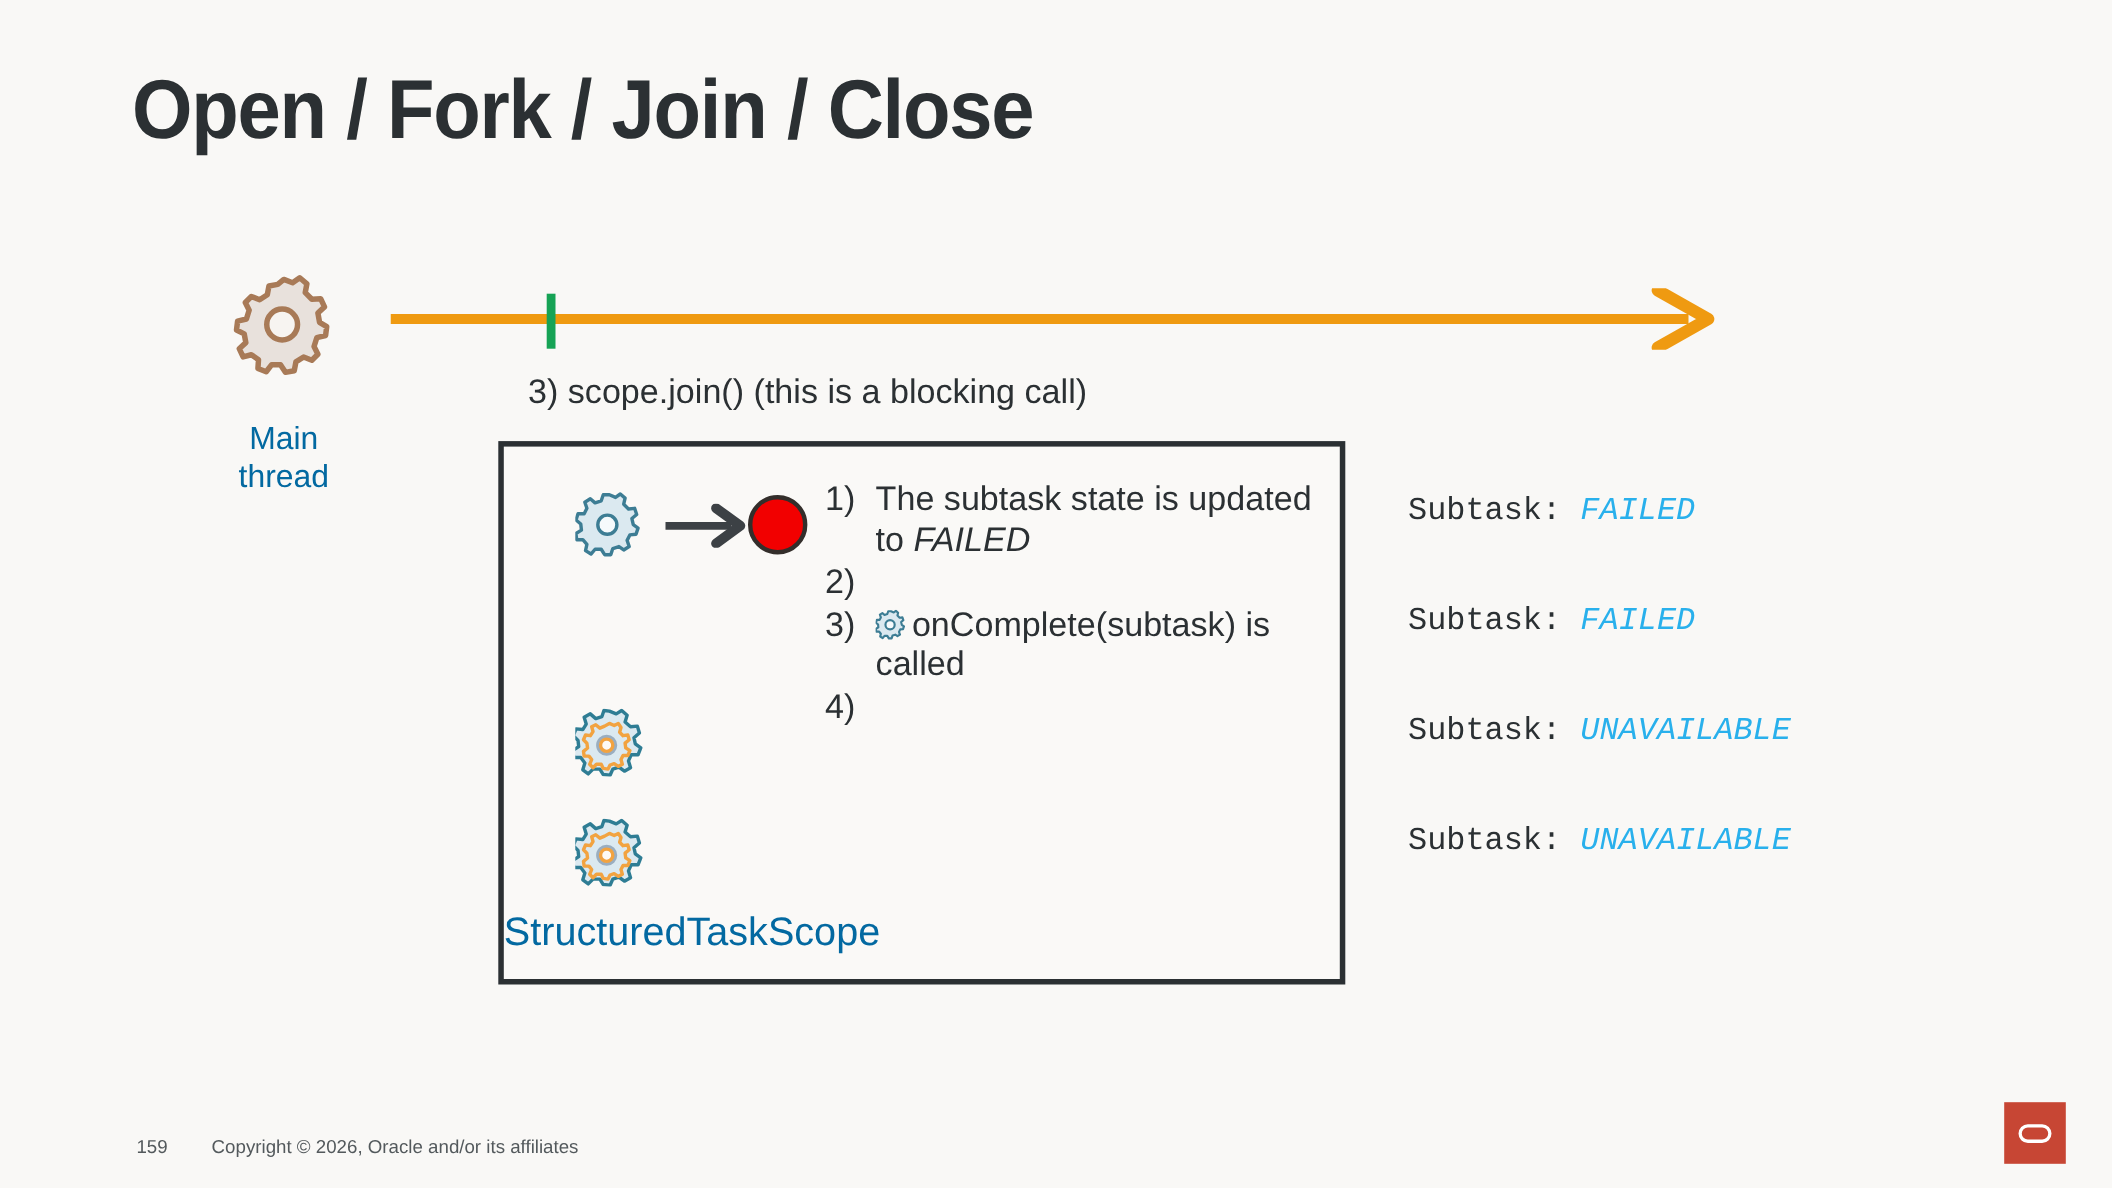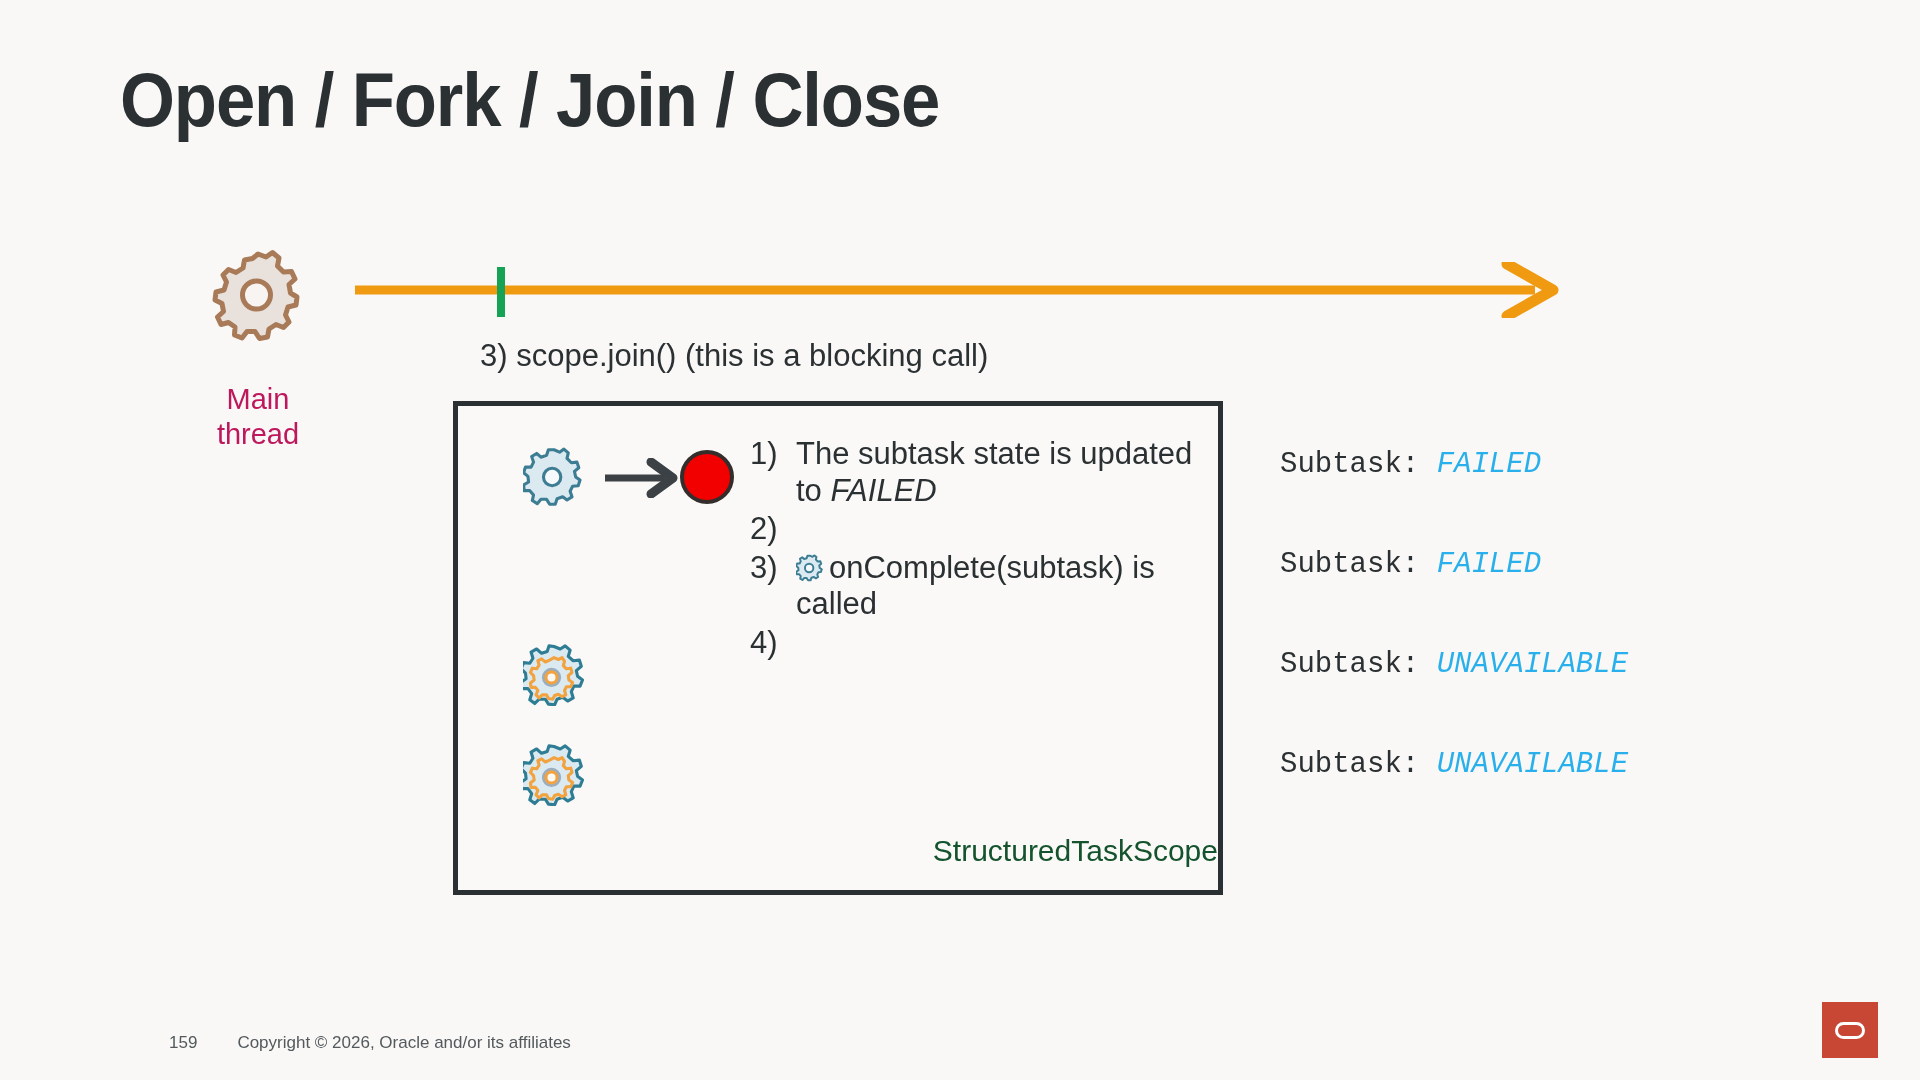--- a/index.html
+++ b/index.html
@@ -40,21 +40,21 @@
     height: 100px;
   }
   .main-thread-label {
     position: absolute;
     left: 158px;
     top: 382px;
     width: 200px;
     text-align: center;
     font-size: 29px;
     line-height: 1.22;
-    color: #be185d;
+    color: #0369a1;
   }
 
   
   .timeline {
     position: absolute;
     left: 355px;
     top: 262px;
     width: 1230px;
     height: 56px;
   }
@@ -86,23 +86,23 @@
     height: 494px;
     border: 5px solid #2b3033;
     background: #faf9f7;
     box-sizing: border-box;
   }
   .scope-label {
     position: absolute;
     left: 0;
     right: 0;
     bottom: 22px;
-    text-align: right;
-    font-size: 30px;
-    color: #14532d;
+    text-align: left;
+    font-size: 36px;
+    color: #0369a1;
   }
 
   
   .box-gear {
     position: absolute;
     width: 62px;
     height: 62px;
   }
   .box-gear.g1 { left: 65px; top: 40px; }
   .box-gear.g2 { left: 65px; top: 238px; }
@@ -181,21 +181,20 @@
 
   
   .footer {
     position: absolute;
     left: 124px;
     bottom: 27px;
     font-size: 17px;
     color: #53595c;
     display: flex;
     align-items: center;
-    margin-left: 45px;
   }
   .footer-page { margin-right: 40px; }
   .oracle-badge {
     position: absolute;
     right: 42px;
     bottom: 22px;
     width: 56px;
     height: 56px;
     background: #c74634;
     display: flex;

